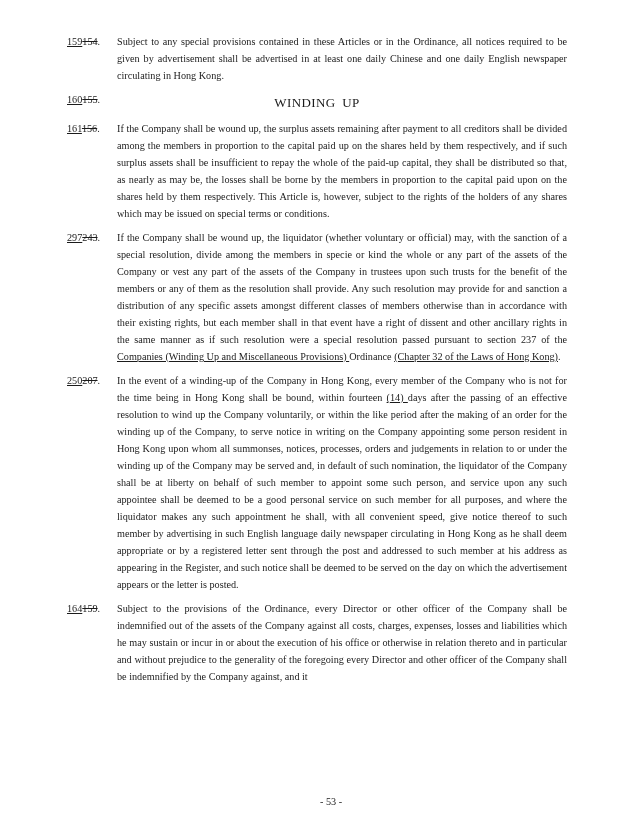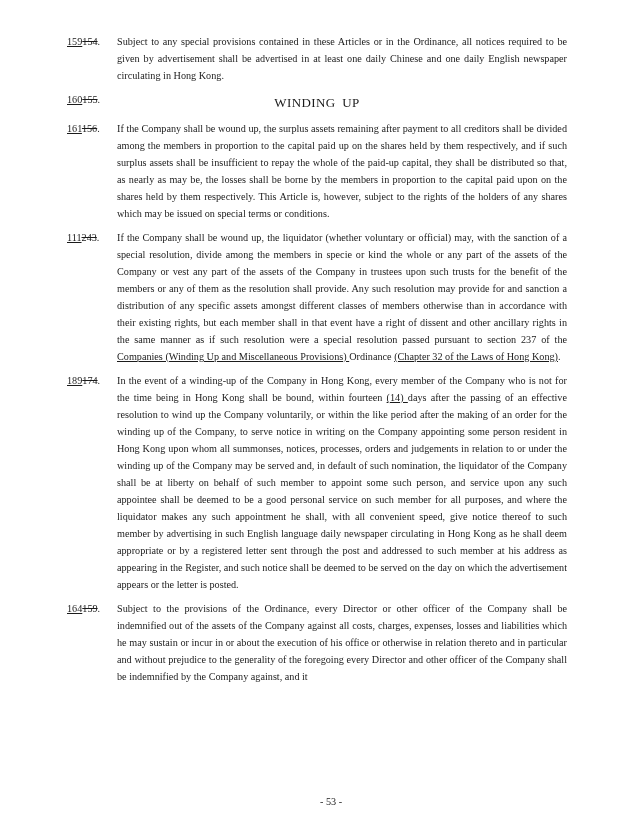--- a/index.html
+++ b/index.html
@@ -71,26 +71,26 @@
     </div>
 
     <h2 class="heading">WINDING UP</h2>
 
     <div class="para">
       <span class="num"><span class="num-new">161</span><span class="num-old">156</span><span>.</span></span>
       <span>If the Company shall be wound up, the surplus assets remaining after payment to all creditors shall be divided among the members in proportion to the capital paid up on the shares held by them respectively, and if such surplus assets shall be insufficient to repay the whole of the paid-up capital, they shall be distributed so that, as nearly as may be, the losses shall be borne by the members in proportion to the capital paid upon on the shares held by them respectively. This Article is, however, subject to the rights of the holders of any shares which may be issued on special terms or conditions.</span>
     </div>
 
     <div class="para">
-      <span class="num"><span class="num-new">111</span><span class="num-old">243</span><span>.</span></span>
+      <span class="num"><span class="num-new">297</span><span class="num-old">243</span><span>.</span></span>
       <span>If the Company shall be wound up, the liquidator (whether voluntary or official) may, with the sanction of a special resolution, divide among the members in specie or kind the whole or any part of the assets of the Company or vest any part of the assets of the Company in trustees upon such trusts for the benefit of the members or any of them as the resolution shall provide. Any such resolution may provide for and sanction a distribution of any specific assets amongst different classes of members otherwise than in accordance with their existing rights, but each member shall in that event have a right of dissent and other ancillary rights in the same manner as if such resolution were a special resolution passed pursuant to section 237 of the </span><span class="u">Companies (Winding Up and Miscellaneous Provisions) </span><span>Ordinance </span><span class="u">(Chapter 32 of the Laws of Hong Kong)</span><span>.</span>
     </div>
 
     <div class="para">
-      <span class="num"><span class="num-new">189</span><span class="num-old">174</span><span>.</span></span>
+      <span class="num"><span class="num-new">250</span><span class="num-old">207</span><span>.</span></span>
       <span>In the event of a winding-up of the Company in Hong Kong, every member of the Company who is not for the time being in Hong Kong shall be bound, within fourteen </span><span class="u">(14) </span><span>days after the passing of an effective resolution to wind up the Company voluntarily, or within the like period after the making of an order for the winding up of the Company, to serve notice in writing on the Company appointing some person resident in Hong Kong upon whom all summonses, notices, processes, orders and judgements in relation to or under the winding up of the Company may be served and, in default of such nomination, the liquidator of the Company shall be at liberty on behalf of such member to appoint some such person, and service upon any such appointee shall be deemed to be a good personal service on such member for all purposes, and where the liquidator makes any such appointment he shall, with all convenient speed, give notice thereof to such member by advertising in such English language daily newspaper circulating in Hong Kong as he shall deem appropriate or by a registered letter sent through the post and addressed to such member at his address as appearing in the Register, and such notice shall be deemed to be served on the day on which the advertisement appears or the letter is posted.</span>
     </div>
 
 
     <div class="para">
       <span class="num"><span class="num-new">164</span><span class="num-old">159</span><span>.</span></span>
       <span>Subject to the provisions of the Ordinance, every Director or other officer of the Company shall be indemnified out of the assets of the Company against all costs, charges, expenses, losses and liabilities which he may sustain or incur in or about the execution of his office or otherwise in relation thereto and in particular and without prejudice to the generality of the foregoing every Director and other officer of the Company shall be indemnified by the Company against, and it</span>
     </div>
 
   </div>

